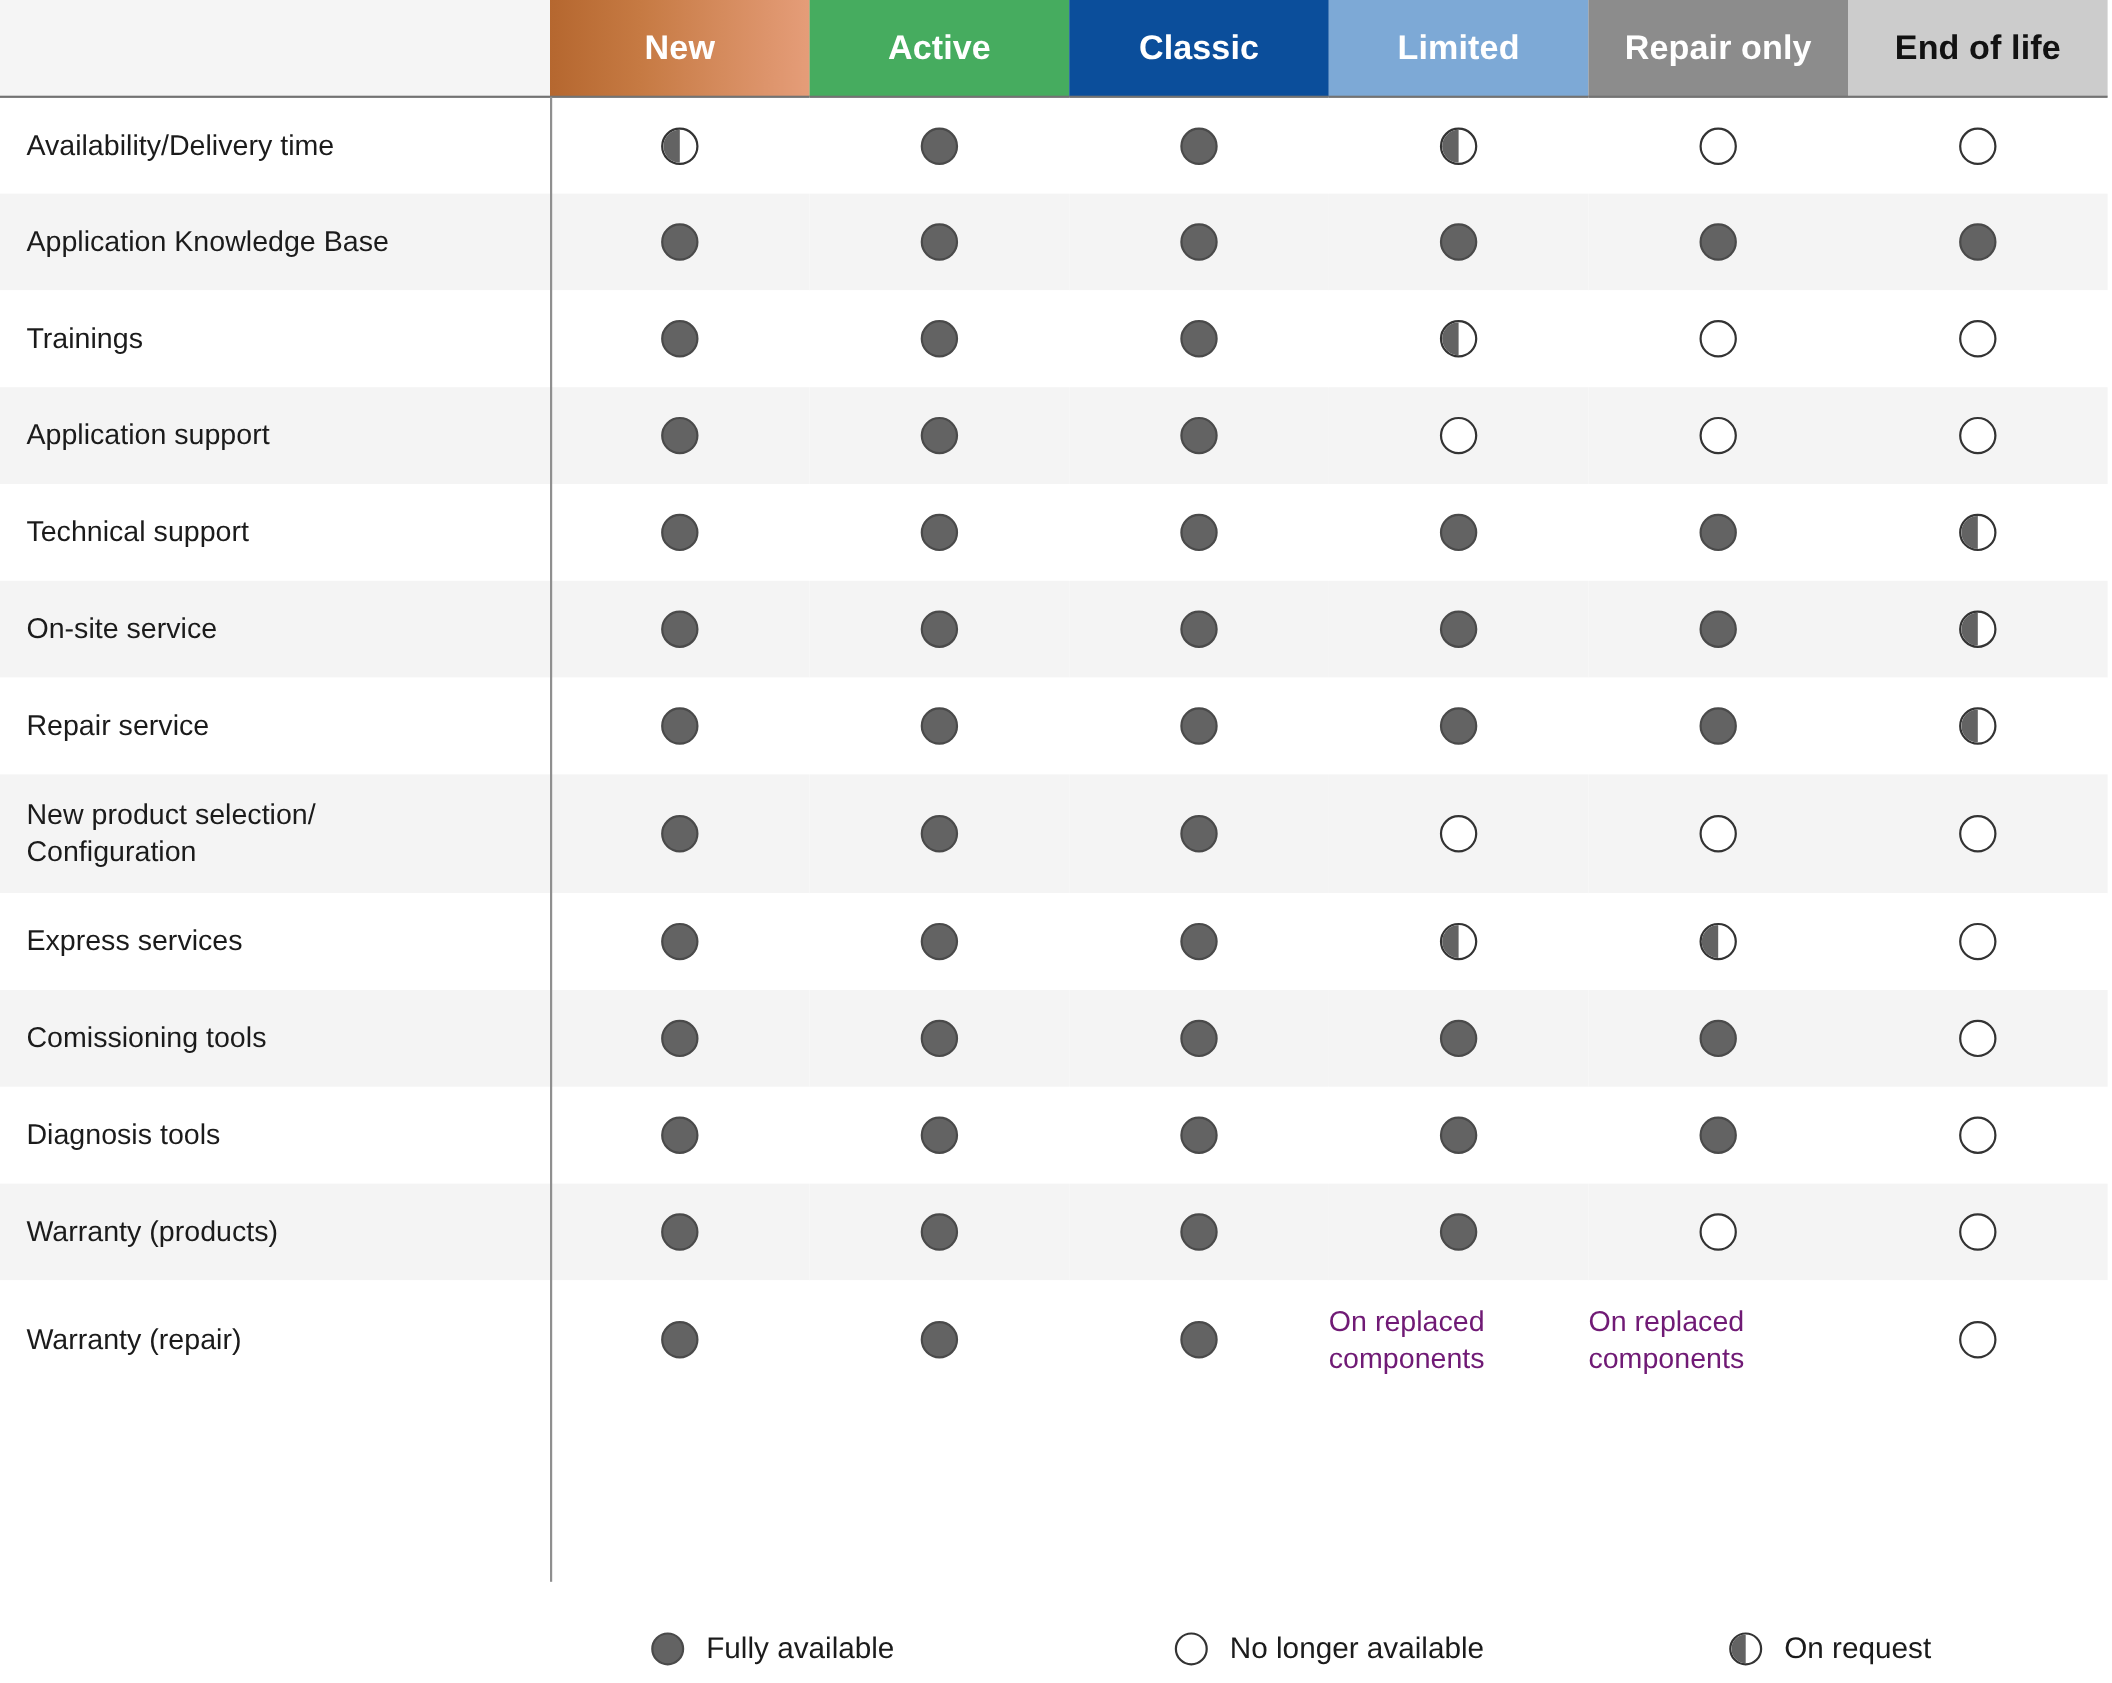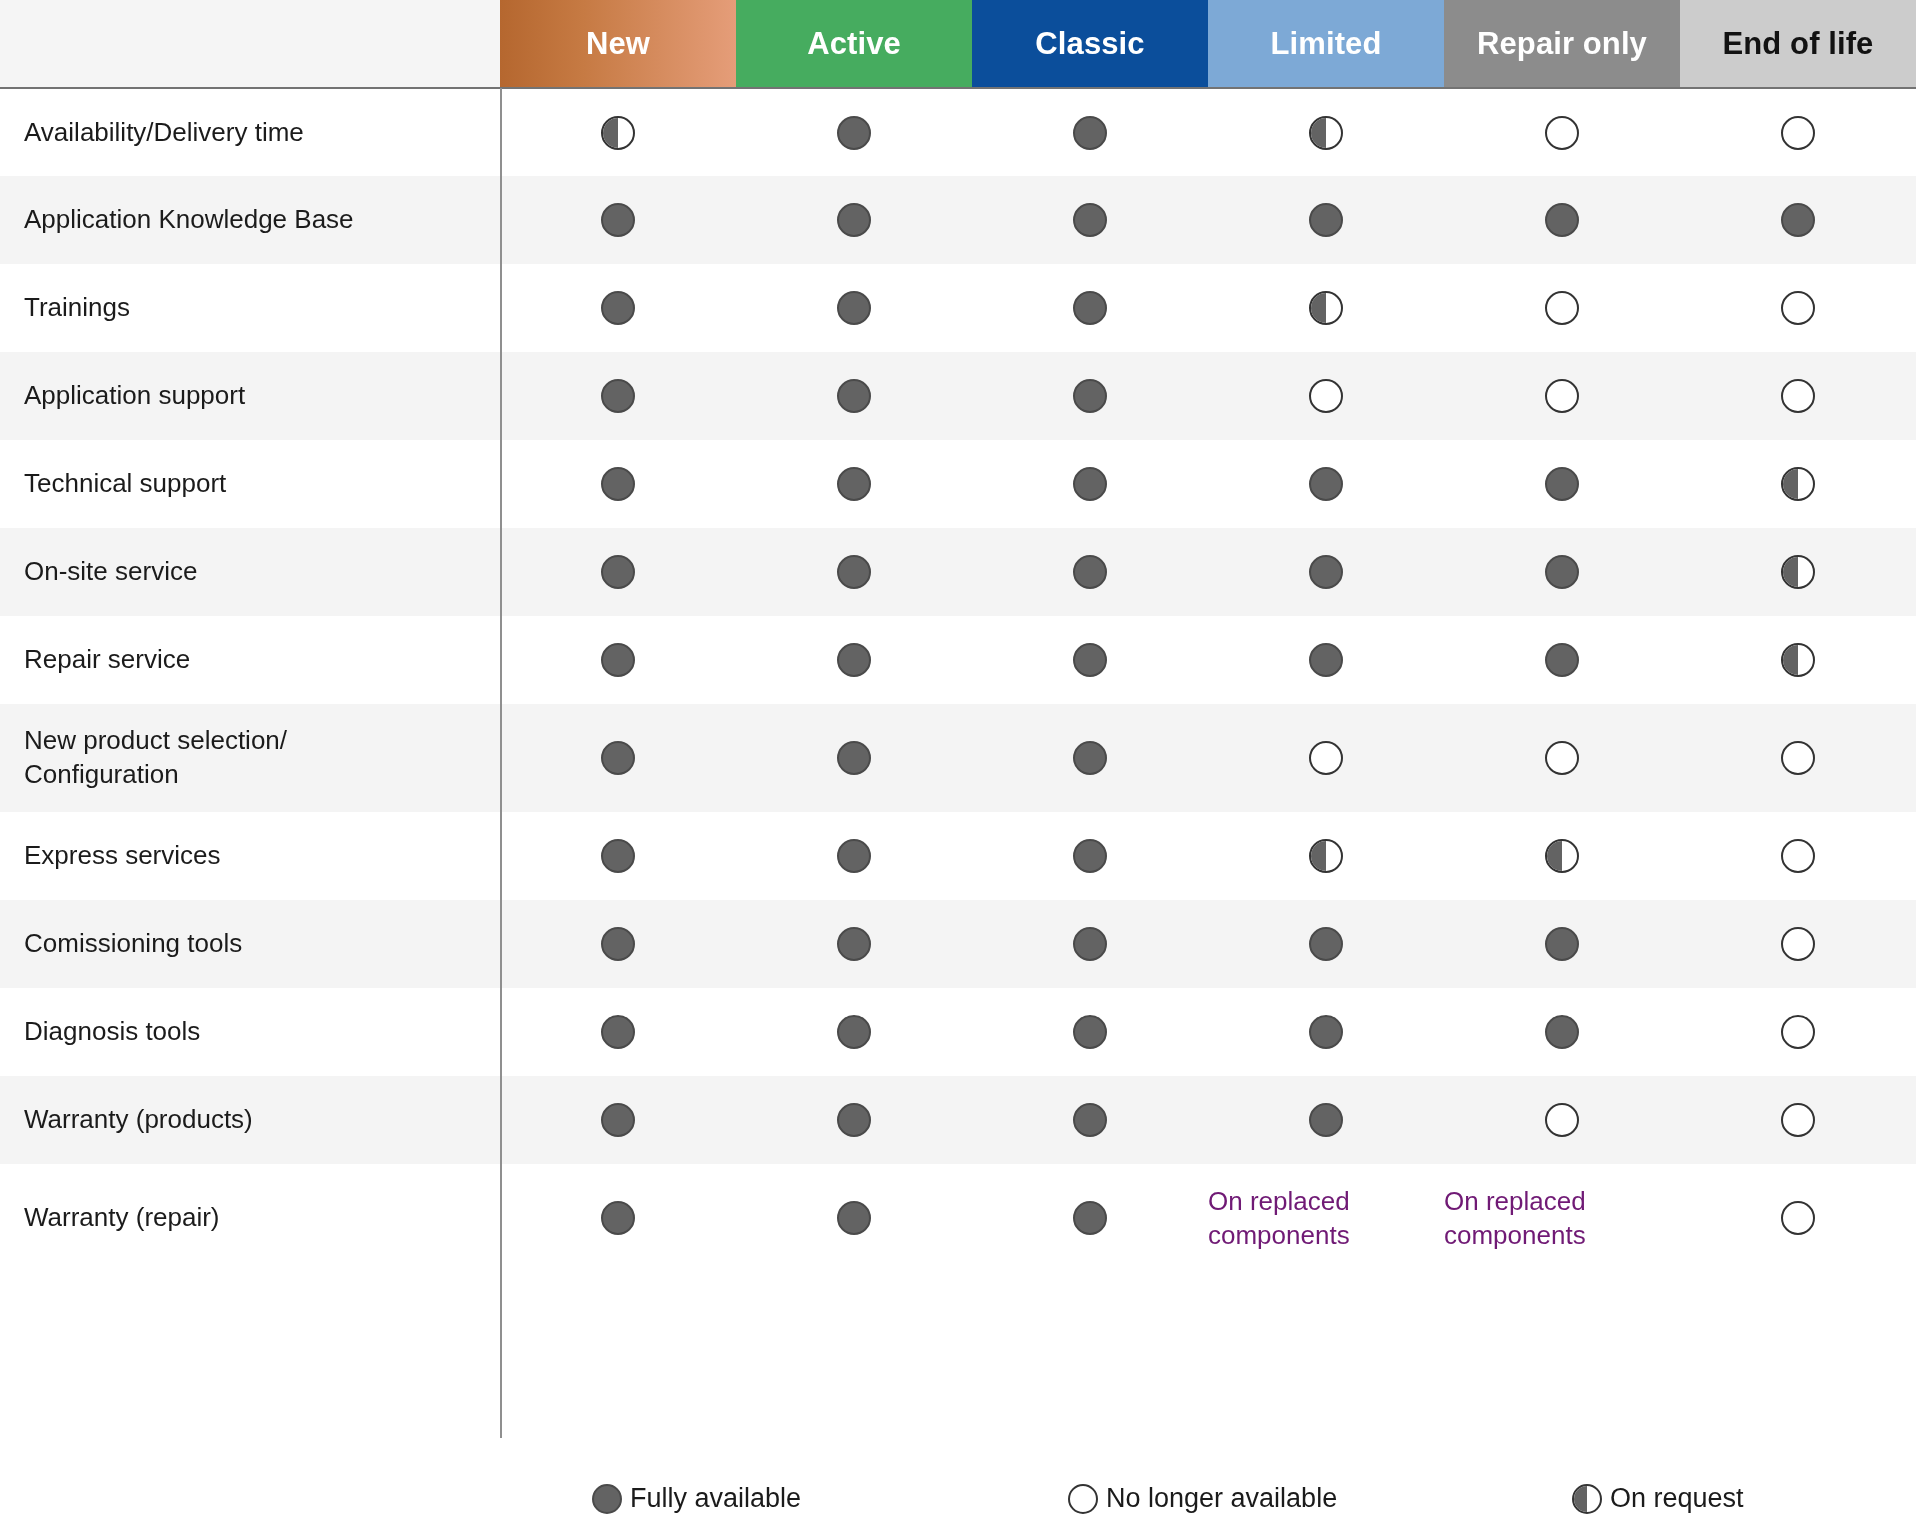--- a/index.html
+++ b/index.html
@@ -128,21 +128,21 @@
     left: 0;
     top: 1448px;
     width: 1920px;
     height: 70px;
     display: flex;
     align-items: center;
   }
   .legend-item {
     display: flex;
     align-items: center;
-    gap: 8px;
+    gap: 20px;
     margin-top: 31px;
   }
   .legend-item .sym { width: 30px; height: 30px; }
   .legend-label {
     font-size: 27px;
     color: #1b1b1b;
     white-space: nowrap;
   }
   .lg-1 { position: absolute; left: 592px; }
   .lg-2 { position: absolute; left: 1068px; }

